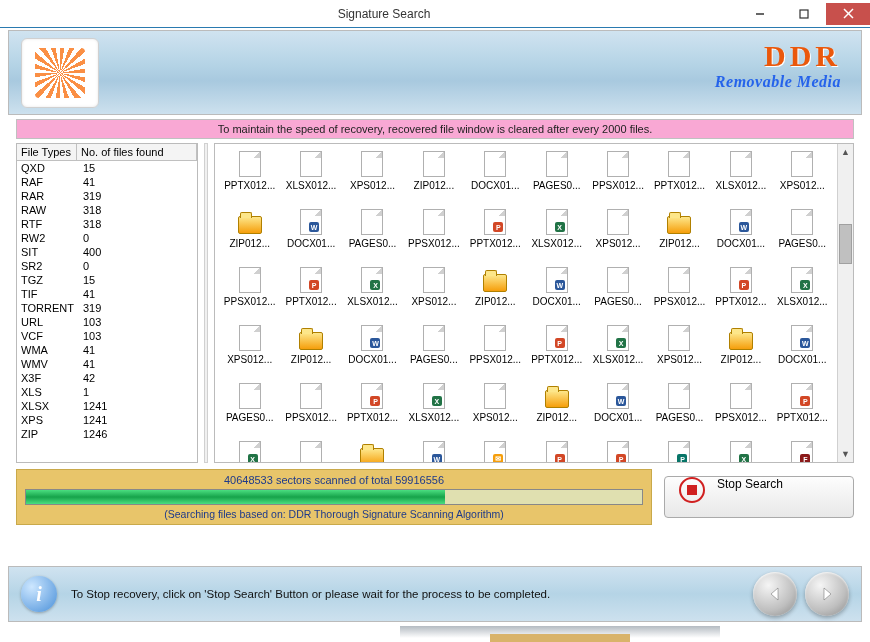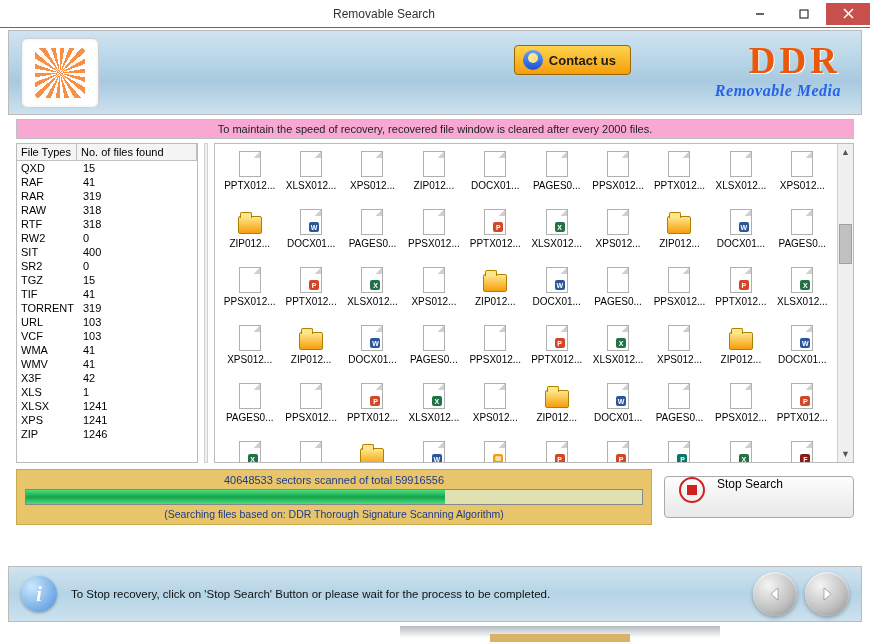--- a/index.html
+++ b/index.html
@@ -14,21 +14,21 @@
 .titlebar-max { background: #fff; color:#333; }
 .titlebar-close { background: #c8504c; color: #fff; }
 
 .header { height: 85px; background: linear-gradient(to bottom, #d0e3f0 0%, #b5d4e6 40%, #a8c9df 60%, #cde1ee 100%); border: 1px solid #bbb; margin: 2px 8px 0 8px; position: relative; display:flex; align-items:center; }
 .logo-box { width: 78px; height: 70px; background: #fff; border: 1px solid #d0d0d0; border-radius: 6px; margin-left: 12px; display:flex; align-items:center; justify-content:center; box-shadow: inset 0 0 3px rgba(0,0,0,0.1); }
 .logo-inner { width: 50px; height: 50px; background: radial-gradient(circle, #f97316 20%, #fff 20%); background-image: repeating-conic-gradient(#f97316 0 10deg, #fff 10deg 20deg); border-radius: 4px; opacity:0.8; }
 .contact-btn { position: absolute; right: 230px; top: 14px; background: linear-gradient(to bottom, #fcd34d, #f59e0b); border: 1px solid #9a6700; border-radius: 4px; padding: 4px 14px 4px 8px; font-size: 13px; font-weight: bold; color: #1a1a1a; display:flex; align-items:center; gap:6px; cursor:pointer; }
 .contact-btn .avatar { width:20px; height:20px; background: linear-gradient(to bottom, #60a5fa, #1d4ed8); border-radius:50%; position:relative; }
 .contact-btn .avatar::after { content:''; position:absolute; top:3px; left:5px; width:10px; height:10px; background:#fde68a; border-radius:50%; }
 .brand { position: absolute; right: 20px; top: 8px; text-align: right; }
-.brand-ddr { font-family: Georgia, serif; font-size: 37px; font-weight: bold; color: #ea580c; letter-spacing: 4px; text-shadow: 1px 1px 0 #fff; }
+.brand-ddr { font-family: Georgia, serif; font-size: 30px; font-weight: bold; color: #ea580c; letter-spacing: 4px; text-shadow: 1px 1px 0 #fff; }
 .brand-sub { font-family: Georgia, serif; font-size: 16px; font-weight: bold; font-style: italic; color: #2563eb; letter-spacing: 0.5px; }
 
 .notice-bar { margin: 4px 16px 0 16px; border: 1px solid #c0c0c0; background: #f9a8d4; text-align: center; font-size: 11px; padding: 3px; color: #222; }
 
 .main-area { display: flex; margin: 4px 16px 0 16px; gap: 6px; height: 320px; justify-content: space-between; }
 .left-panel { width: 182px; border: 1px solid #bbb; background: #fff; display:flex; flex-direction:column; }
 .left-header { display: flex; border-bottom: 1px solid #c0c0c0; background: #f4f4f4; }
 .left-header-cell { font-size: 11px; padding: 2px 4px; border-right: 1px solid #c0c0c0; }
 .lh1 { width: 60px; }
 .lh2 { flex:1; }
@@ -72,21 +72,21 @@
 .nav-btn { width: 44px; height: 44px; border-radius: 50%; background: radial-gradient(circle at 35% 30%, #f5f5f5, #bfbfbf 60%, #888); display:flex; align-items:center; justify-content:center; box-shadow: 0 2px 4px rgba(0,0,0,0.3), inset 0 1px 2px rgba(255,255,255,0.8); cursor:pointer; }
 .nav-btn svg { width:16px; height:16px; }
 .shadow-bar { position:absolute; bottom:4px; right:150px; width:320px; height:12px; background:linear-gradient(to bottom, rgba(40,60,80,0.35), rgba(40,60,80,0)); }
 .shadow-bar2 { position:absolute; bottom:0; right:240px; width:140px; height:8px; background:#d9b36a; }
 </style>
 </head>
 <body>
 
 <div class="titlebar">
   <div class="titlebar-icon-slot"></div>
-  <div class="titlebar-title">Removable Search</div>
+  <div class="titlebar-title">Signature Search</div>
   <div class="titlebar-btns">
     <div class="titlebar-btn titlebar-min">
       <svg width="10" height="10">
           <line x1="1" y1="5" x2="9" y2="5" stroke="#333" stroke-width="1.5"></line>
         </svg>
     </div>
     <div class="titlebar-btn titlebar-max">
       <svg width="10" height="10">
           <rect x="1" y="1" width="8" height="8" fill="none" stroke="#333" stroke-width="1.2"></rect>
         </svg>
@@ -97,24 +97,20 @@
           <line x1="10" y1="1" x2="1" y2="10" stroke="#fff" stroke-width="1.5"></line>
         </svg>
     </div>
   </div>
 </div>
 
 <div class="header">
   <div class="logo-box">
       <div class="logo-inner"></div>
     </div>
-  <button class="contact-btn">
-    <span class="avatar"></span>
-    <span>Contact us</span>
-  </button>
   <div class="brand">
     <div class="brand-ddr">DDR</div>
     <div class="brand-sub">Removable Media</div>
   </div>
 </div>
 
 <div class="notice-bar">To maintain the speed of recovery, recovered file window is cleared after every 2000 files.</div>
 
 <div class="main-area">
   <div class="left-panel">

